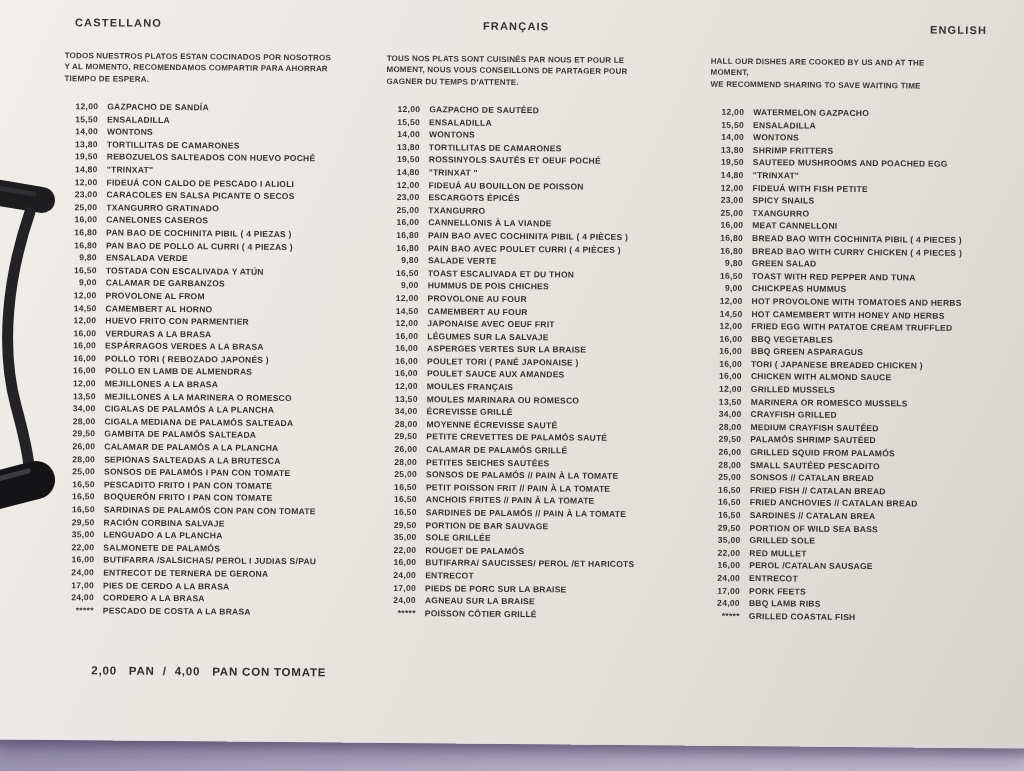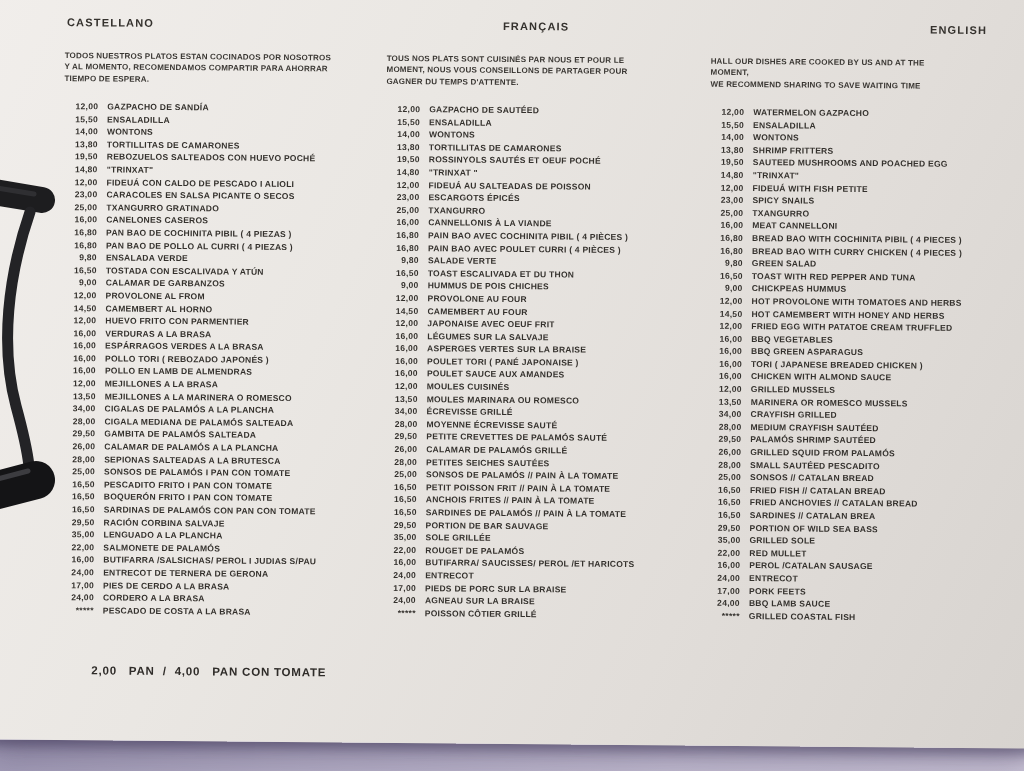--- a/index.html
+++ b/index.html
@@ -14,22 +14,22 @@
     transform:rotate(0.5deg);transform-origin:50% 50%;
     background:linear-gradient(115deg,#f1eeeb 0%,#eae7e3 35%,#e1ddd9 70%,#d7d3cf 100%);
     box-shadow:0 6px 12px rgba(45,35,70,.45), 0 20px 34px rgba(45,35,70,.28);
   }
   .content{position:absolute;left:10px;top:16px;width:1024px;height:755px;color:#34312d;font-weight:bold;}
   .col{position:absolute;top:20px;}
   .col-es{left:62px;width:308px;}
   .col-fr{left:384px;width:314px;}
   .col-en{left:708px;width:308px;}
   .col-header{position:absolute;top:0;margin:0;font-size:11px;font-weight:bold;letter-spacing:1.2px;color:#35322e;}
-  .col-es .col-header{left:2px;text-align:right;}
-  .col-fr .col-header{left:116px;}
+  .col-es .col-header{left:10px;text-align:right;}
+  .col-fr .col-header{left:96px;}
   .col-en .col-header{left:200px;padding-left:19px;}
   .intro{position:absolute;top:34px;margin:0;font-size:8px;line-height:11.3px;letter-spacing:.2px;white-space:pre-line;color:#3a3733;}
   .items{position:absolute;top:84px;left:0;right:0;}
   .row{display:flex;line-height:12.6px;white-space:nowrap;}
   .price{flex:none;width:34px;text-align:right;margin-right:9px;font-size:8.5px;letter-spacing:.3px;}
   .dish{font-size:8.5px;letter-spacing:.25px;overflow:hidden;}
   .footer{position:absolute;left:94px;top:668px;font-size:11.5px;letter-spacing:.8px;white-space:pre;color:#2f2c29;}
   .clip{position:absolute;left:-6px;top:166px;z-index:5;}
 </style>
 </head>
@@ -238,21 +238,21 @@
             <div class="row">
               <span class="price">19,50</span>
               <span class="dish">ROSSINYOLS SAUTÉS ET OEUF POCHÉ</span>
             </div>
             <div class="row">
               <span class="price">14,80</span>
               <span class="dish">"TRINXAT "</span>
             </div>
             <div class="row">
               <span class="price">12,00</span>
-              <span class="dish">FIDEUÁ AU SALTEADAS DE POISSON</span>
+              <span class="dish">FIDEUÁ AU BOUILLON DE POISSON</span>
             </div>
             <div class="row">
               <span class="price">23,00</span>
               <span class="dish">ESCARGOTS ÉPICÉS</span>
             </div>
             <div class="row">
               <span class="price">25,00</span>
               <span class="dish">TXANGURRO</span>
             </div>
             <div class="row">
@@ -302,21 +302,21 @@
             <div class="row">
               <span class="price">16,00</span>
               <span class="dish">POULET TORI ( PANÉ JAPONAISE )</span>
             </div>
             <div class="row">
               <span class="price">16,00</span>
               <span class="dish">POULET SAUCE AUX AMANDES</span>
             </div>
             <div class="row">
               <span class="price">12,00</span>
-              <span class="dish">MOULES CUISINÉS</span>
+              <span class="dish">MOULES FRANÇAIS</span>
             </div>
             <div class="row">
               <span class="price">13,50</span>
               <span class="dish">MOULES MARINARA OU ROMESCO</span>
             </div>
             <div class="row">
               <span class="price">34,00</span>
               <span class="dish">ÉCREVISSE GRILLÉ</span>
             </div>
             <div class="row">
@@ -543,21 +543,21 @@
             <div class="row">
               <span class="price">24,00</span>
               <span class="dish">ENTRECOT</span>
             </div>
             <div class="row">
               <span class="price">17,00</span>
               <span class="dish">PORK FEETS</span>
             </div>
             <div class="row">
               <span class="price">24,00</span>
-              <span class="dish">BBQ LAMB SAUCE</span>
+              <span class="dish">BBQ LAMB RIBS</span>
             </div>
             <div class="row">
               <span class="price">*****</span>
               <span class="dish">GRILLED COASTAL FISH</span>
             </div>
           </div>
       </section>
 
       <div class="footer">2,00   PAN  /  4,00   PAN CON TOMATE</div>
 

